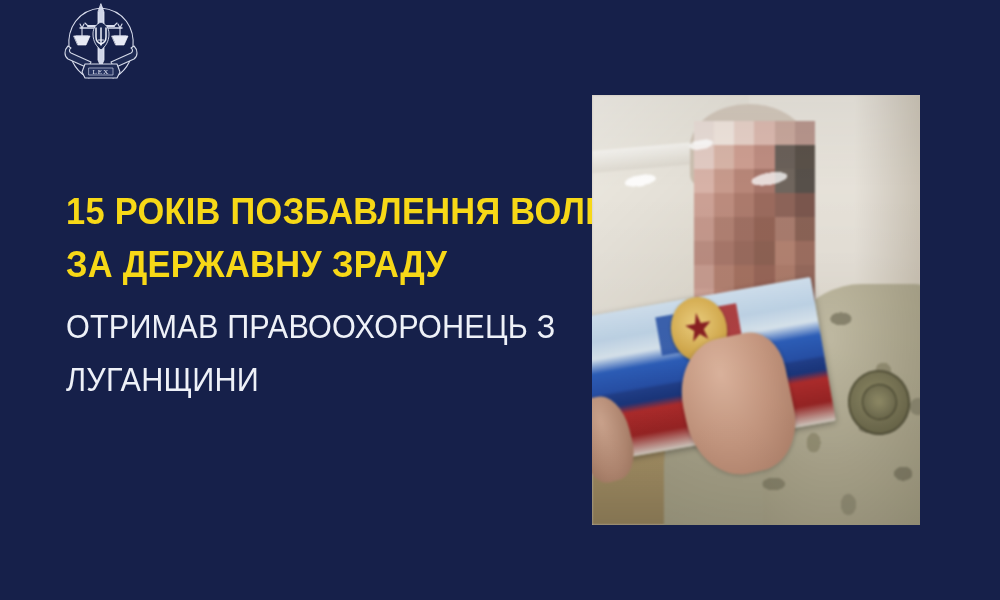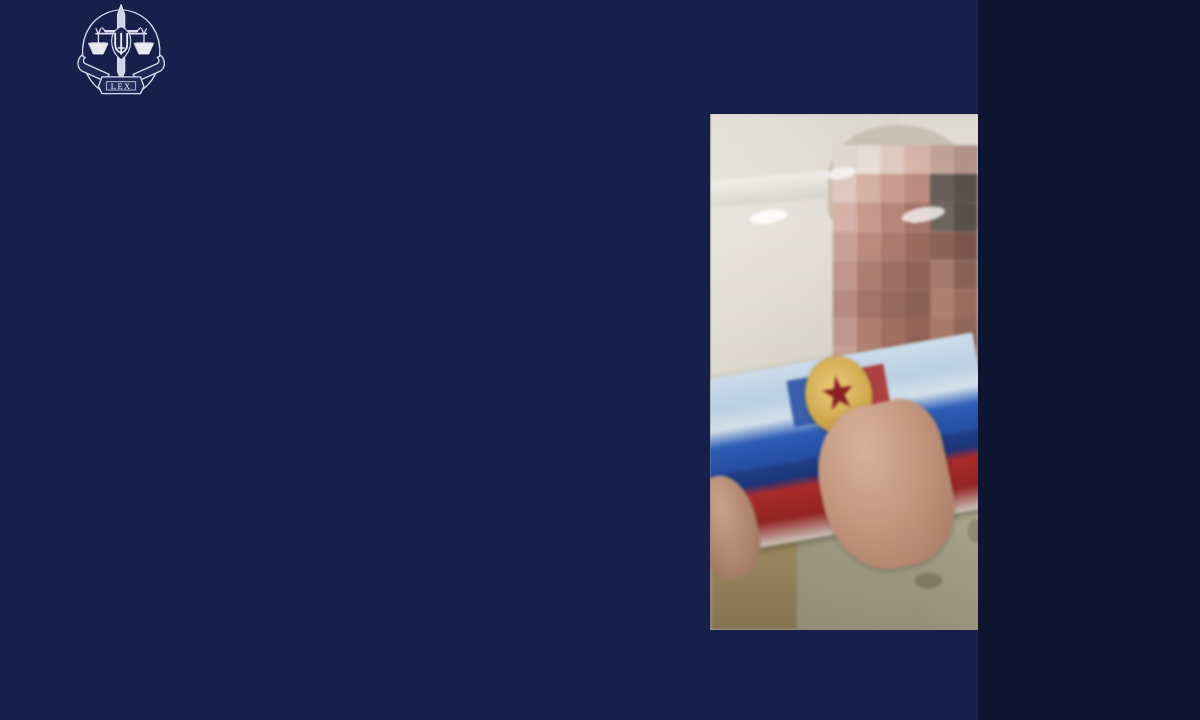--- a/index.html
+++ b/index.html
@@ -5,21 +5,21 @@
   html, body {
     margin: 0;
     padding: 0;
     background: #0d1530;
   }
   body {
     font-family: "Liberation Sans", sans-serif;
   }
   #poster {
     position: relative;
-    width: 815px;
+    width: 1000px;
     height: 600px;
     background: #16204a;
     overflow: hidden;
   }
 
   
   #emblem-wrap {
     position: absolute;
     left: 58px;
     top: 2px;
@@ -295,20 +295,26 @@
         <path d="M10 44 C6 48 6 54 10 57 L30 66 L33 60 L13 51 C11 50 11 47 13 46 Z" fill="#1e2a54" stroke="#d5dae9"></path>
         <path d="M76 44 C80 48 80 54 76 57 L56 66 L53 60 L73 51 C75 50 75 47 73 46 Z" fill="#1e2a54" stroke="#d5dae9"></path>
 
         <path d="M27 62 L59 62 L62 70 L59 76 L27 76 L24 70 Z" fill="#1e2a54" stroke="#d8dcec"></path>
         <path d="M31 66 L55 66 L55 73 L31 73 Z" fill="#253260" stroke="#c9cfe4" stroke-width=".7"></path>
       </g>
       <text x="43" y="72" text-anchor="middle" font-family="Liberation Serif, serif" font-size="7" letter-spacing="1.2" fill="#e9ecf7">LEX</text>
     </svg>
   </div>
 
+  <div id="text-block">
+    <div class="headline">15 РОКІВ ПОЗБАВЛЕННЯ ВОЛІ</div>
+    <div class="headline">ЗА ДЕРЖАВНУ ЗРАДУ</div>
+    <div class="subline sub-first">ОТРИМАВ ПРАВООХОРОНЕЦЬ З</div>
+    <div class="subline">ЛУГАНЩИНИ</div>
+  </div>
 
   <div id="photo">
     <div id="photo-inner">
       <div class="layer wall"></div>
       <div class="layer wall-shadow"></div>
       <div class="layer ceiling-line"></div>
       <div class="layer wall-band"></div>
       <div class="layer cable"></div>
       <div class="layer right-wall"></div>
       <div class="layer right-desk"></div>

